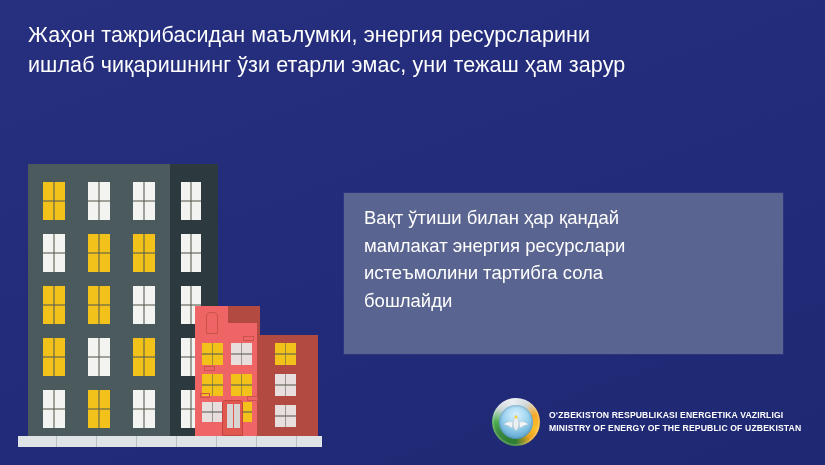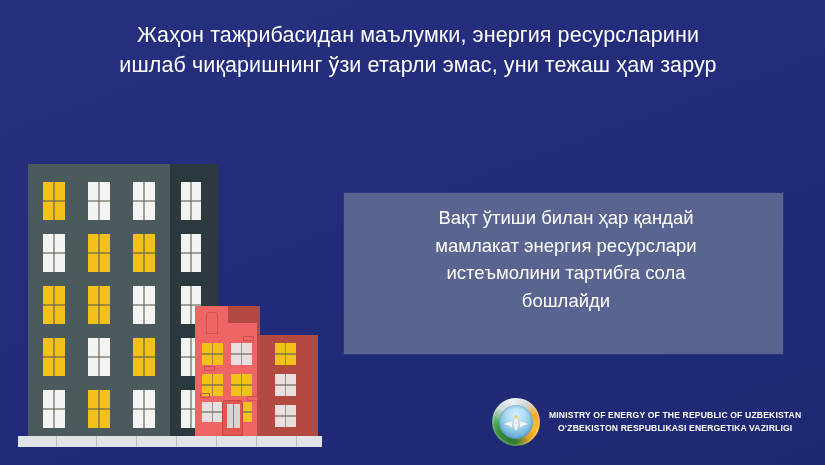--- a/index.html
+++ b/index.html
@@ -12,21 +12,20 @@
     overflow: hidden;
     font-family: "Liberation Sans", sans-serif;
     background: #212a73;
   }
   .slide {
     position: relative;
     width: 825px;
     height: 465px;
     background: linear-gradient(160deg, #27307f 0%, #232c7b 45%, #1f2872 100%);
     overflow: hidden;
-    text-align: center;
   }
 
   
   .headline {
     position: absolute;
     left: 28px;
     top: 20px;
     width: 780px;
     color: #ffffff;
     font-size: 21.5px;
@@ -430,18 +429,18 @@
   <div class="logo-block">
     <div class="emblem">
       <svg class="bird" viewBox="0 0 52 40">
         <path d="M26 4 C22 10 20 16 20 22 C20 28 23 33 26 36 C29 33 32 28 32 22 C32 16 30 10 26 4 Z" fill="#e9eef0" stroke="#9fb3bd" stroke-width="0.8"></path>
         <path d="M20 18 C13 16 6 18 1 23 C8 24 14 27 19 31 C19 27 19 22 20 18 Z" fill="#f1f5f6" stroke="#9fb3bd" stroke-width="0.8"></path>
         <path d="M32 18 C39 16 46 18 51 23 C44 24 38 27 33 31 C33 27 33 22 32 18 Z" fill="#f1f5f6" stroke="#9fb3bd" stroke-width="0.8"></path>
         <circle cx="26" cy="8" r="3" fill="#f6d33a"></circle>
       </svg>
     </div>
     <div class="ministry-text">
+      <div>O‘ZBEKISTON RESPUBLIKASI ENERGETIKA VAZIRLIGI</div>
       <div>MINISTRY OF ENERGY OF THE REPUBLIC OF UZBEKISTAN</div>
-      <div>O‘ZBEKISTON RESPUBLIKASI ENERGETIKA VAZIRLIGI</div>
     </div>
   </div>
 
 </div>
 
 </body></html>

